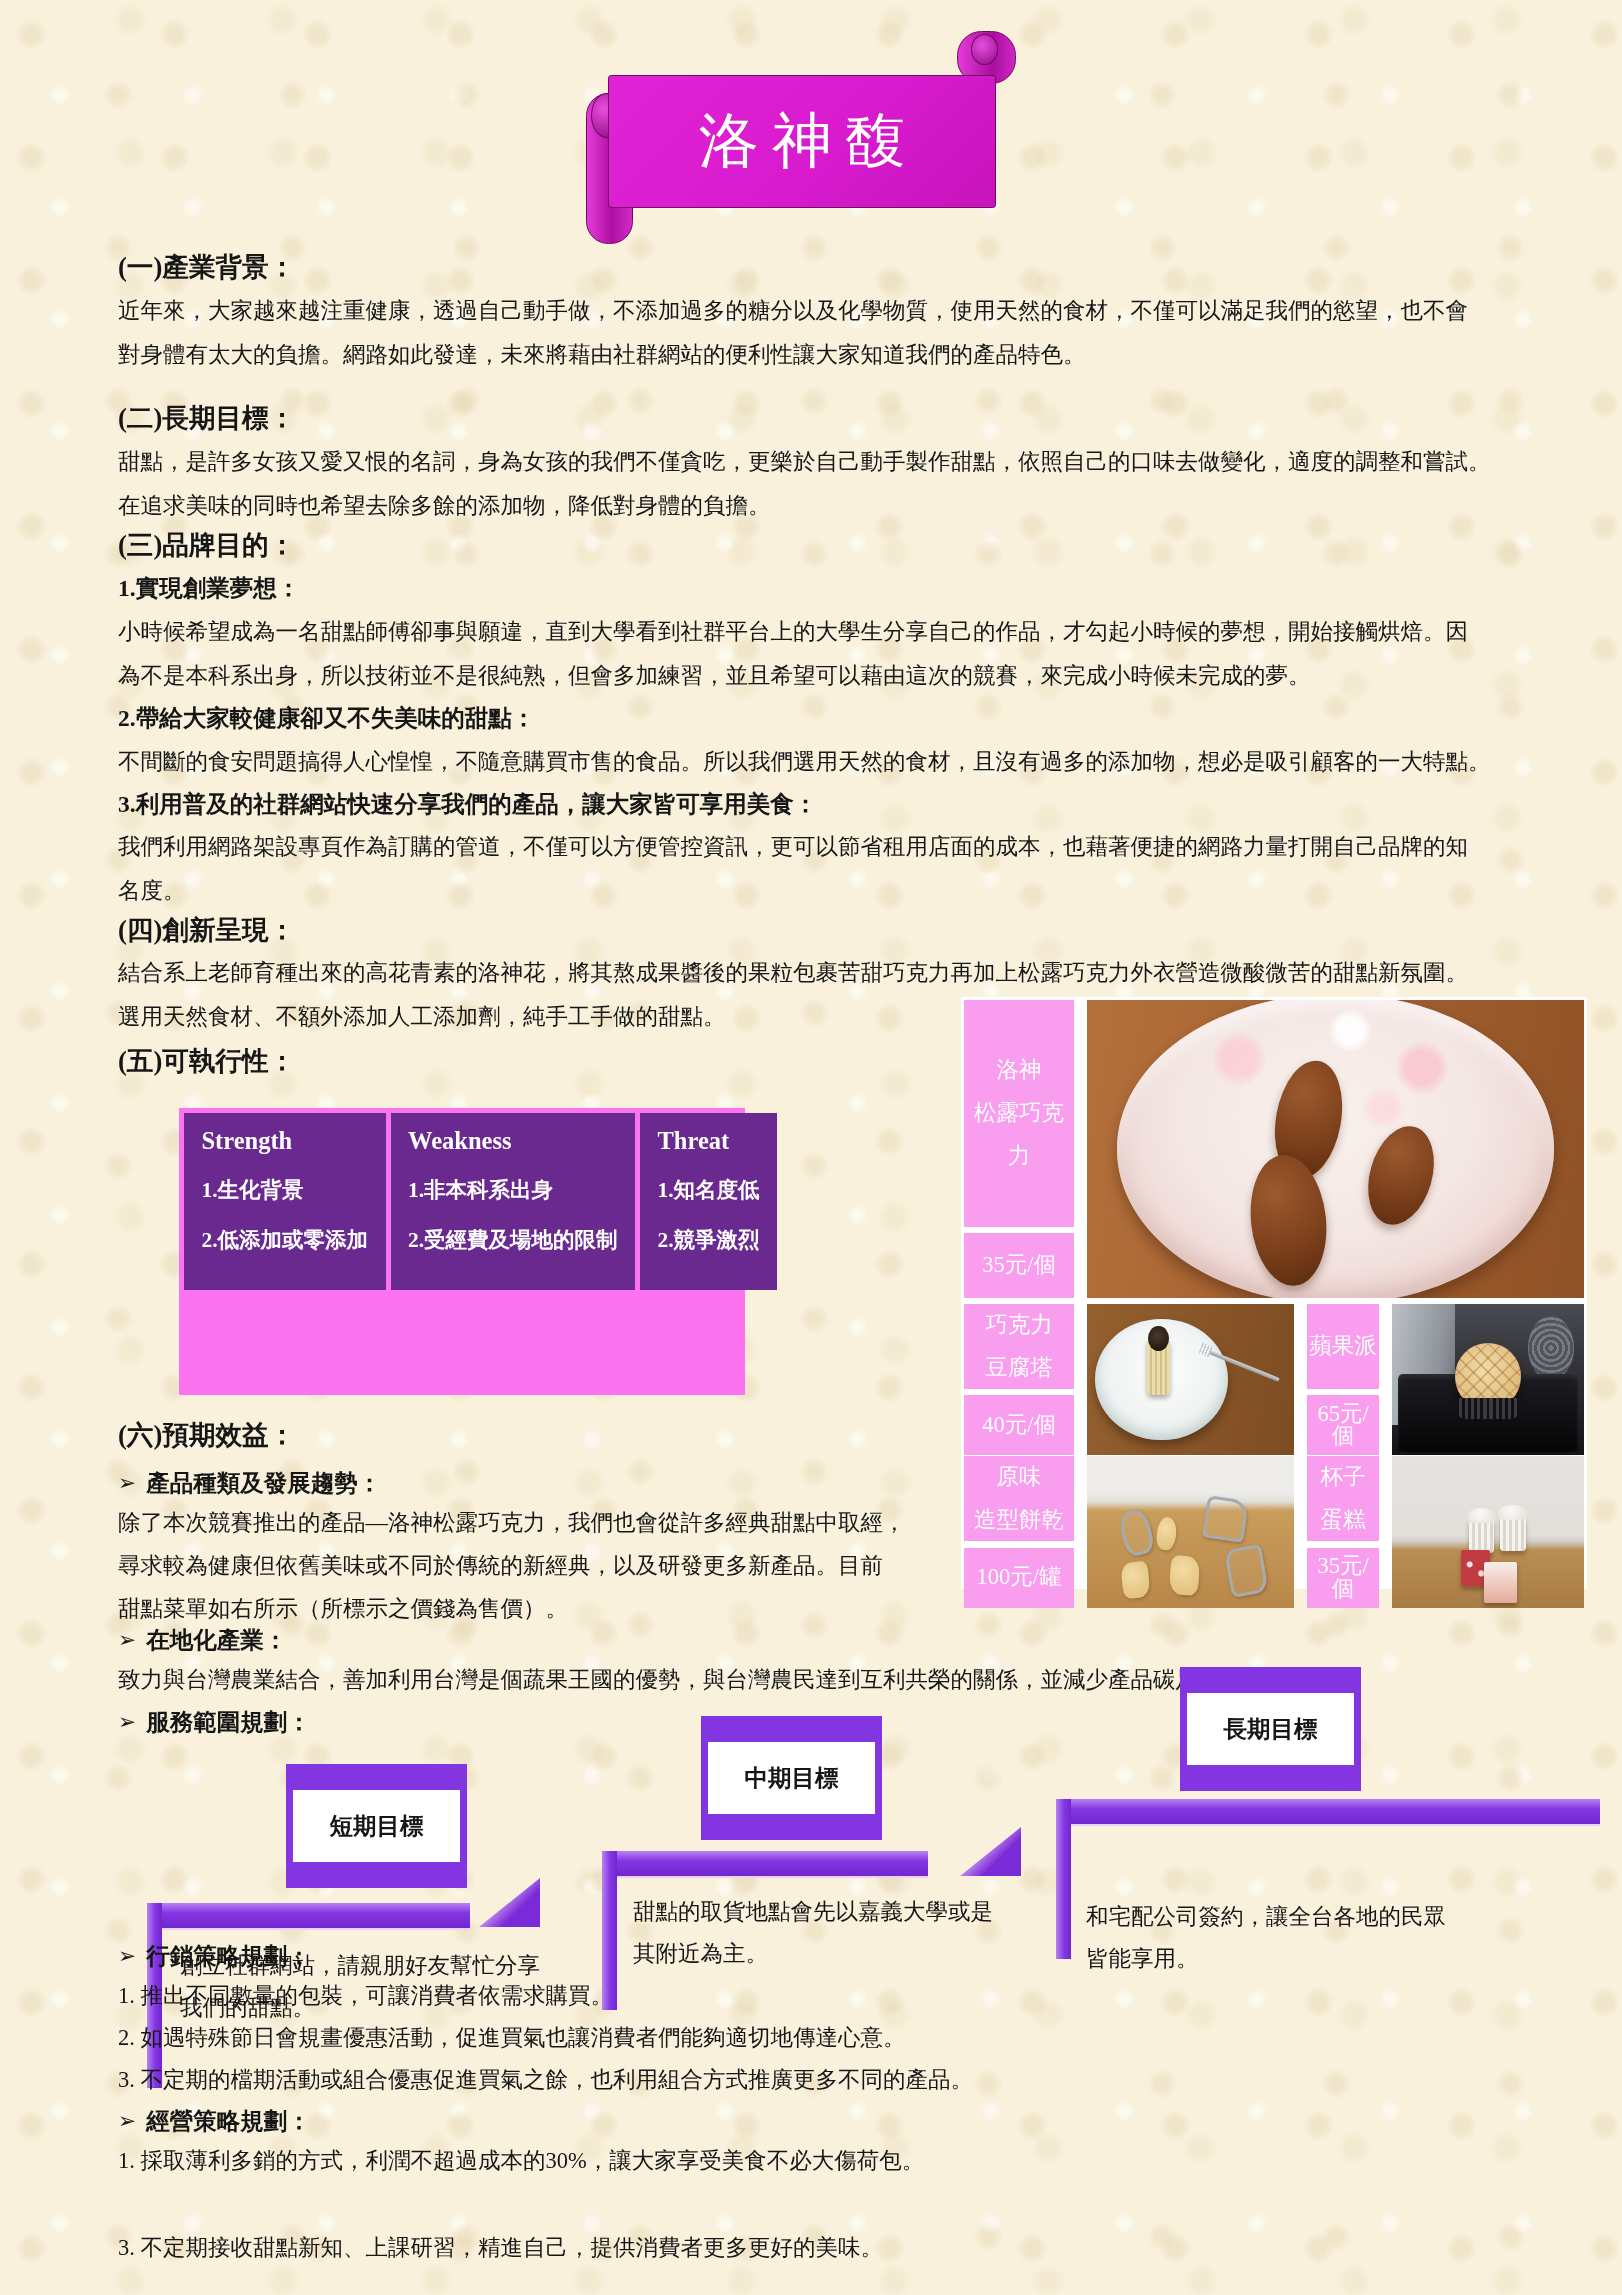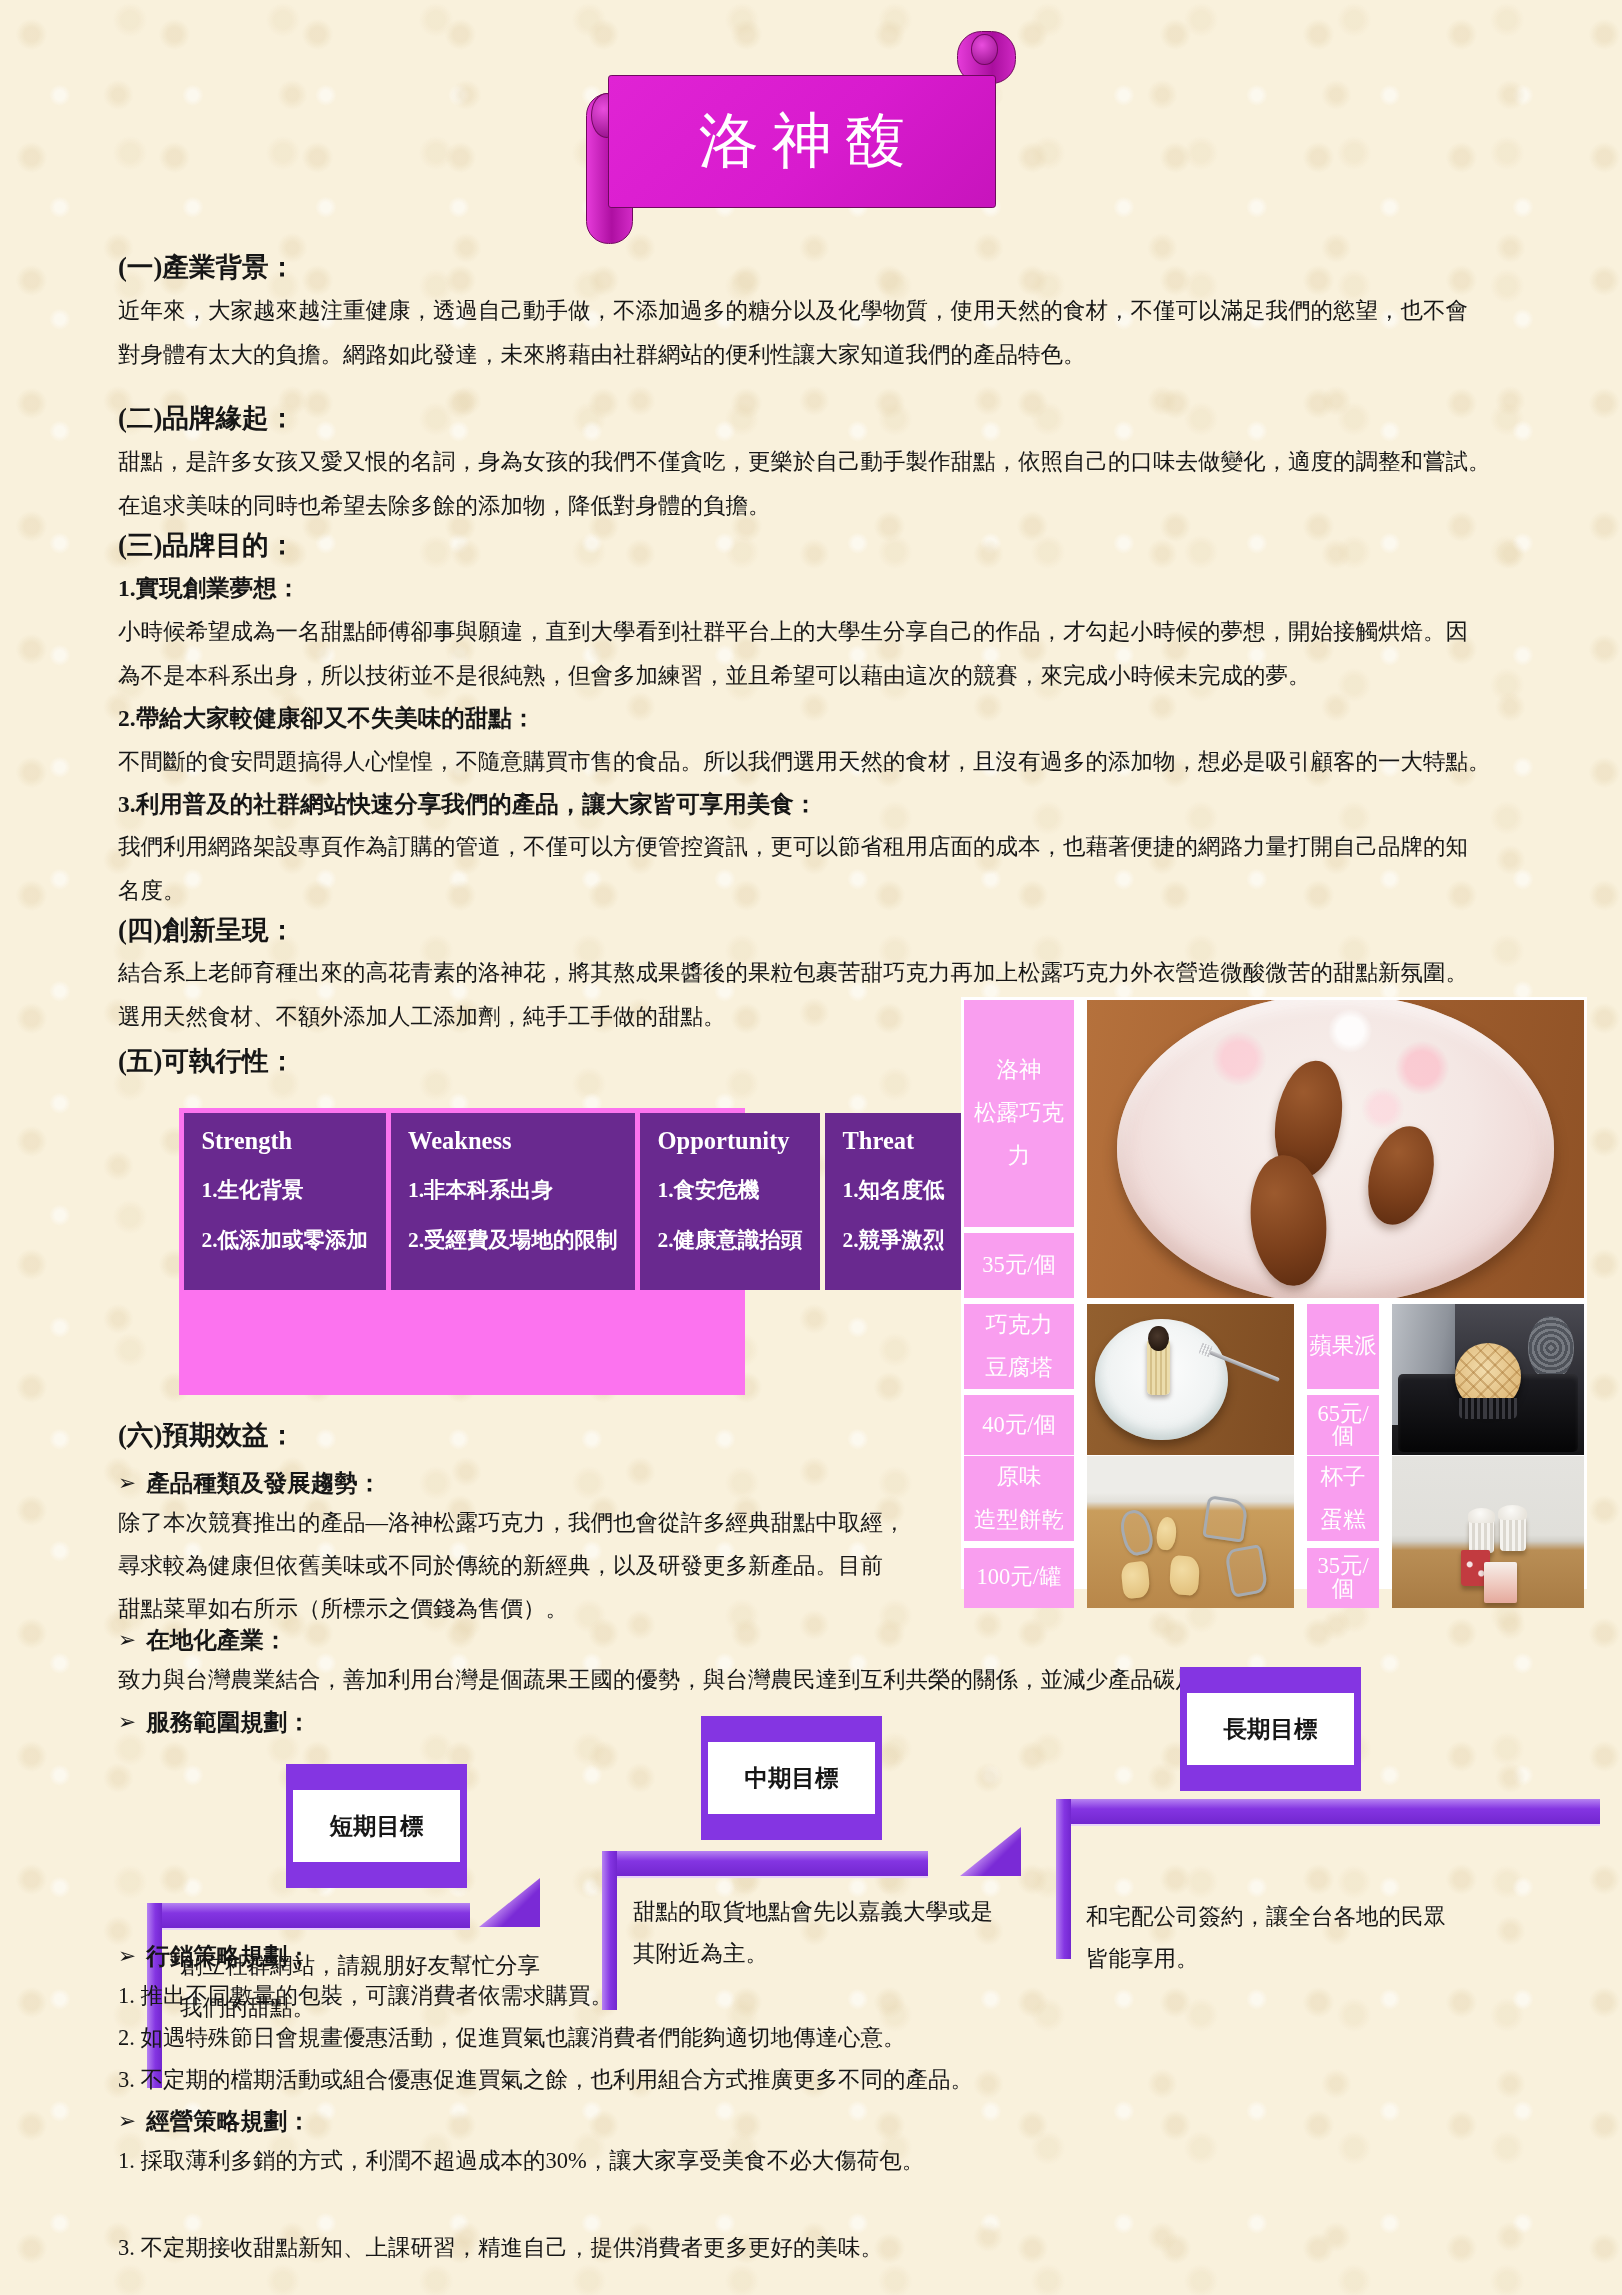--- a/index.html
+++ b/index.html
@@ -211,21 +211,21 @@
   <div class="banner-roll-left"></div>
   <div class="banner-curl-top"></div>
   <div class="banner-face">
     <span class="banner-title">洛神馥</span>
   </div>
 
   <div class="abs h1" style="left:118px; top:254px;">(一)產業背景：</div>
   <div class="abs body" style="left:118px; top:289px;">近年來，大家越來越注重健康，透過自己動手做，不添加過多的糖分以及化學物質，使用天然的食材，不僅可以滿足我們的慾望，也不會
 對身體有太大的負擔。網路如此發達，未來將藉由社群網站的便利性讓大家知道我們的產品特色。</div>
 
-  <div class="abs h1" style="left:118px; top:405px;">(二)品牌緣起：</div>
+  <div class="abs h1" style="left:118px; top:405px;">(二)長期目標：</div>
   <div class="abs body" style="left:118px; top:440px;">甜點，是許多女孩又愛又恨的名詞，身為女孩的我們不僅貪吃，更樂於自己動手製作甜點，依照自己的口味去做變化，適度的調整和嘗試。
 在追求美味的同時也希望去除多餘的添加物，降低對身體的負擔。</div>
 
   <div class="abs h1" style="left:118px; top:532px;">(三)品牌目的：</div>
   <div class="abs sub" style="left:118px; top:577px;">1.實現創業夢想：</div>
   <div class="abs body" style="left:118px; top:610px;">小時候希望成為一名甜點師傅卻事與願違，直到大學看到社群平台上的大學生分享自己的作品，才勾起小時候的夢想，開始接觸烘焙。因
 為不是本科系出身，所以技術並不是很純熟，但會多加練習，並且希望可以藉由這次的競賽，來完成小時候未完成的夢。</div>
   <div class="abs sub" style="left:118px; top:707px;">2.帶給大家較健康卻又不失美味的甜點：</div>
   <div class="abs body" style="left:118px; top:740px;">不間斷的食安問題搞得人心惶惶，不隨意購買市售的食品。所以我們選用天然的食材，且沒有過多的添加物，想必是吸引顧客的一大特點。</div>
   <div class="abs sub" style="left:118px; top:793px;">3.利用普及的社群網站快速分享我們的產品，讓大家皆可享用美食：</div>
@@ -243,25 +243,20 @@
       <div class="swot-title">Strength</div>
       <div class="swot-item">1.生化背景</div>
       <div class="swot-item">2.低添加或零添加</div>
     </div>
     <div class="swot-cell">
       <div class="swot-title">Weakness</div>
       <div class="swot-item">1.非本科系出身</div>
       <div class="swot-item">2.受經費及場地的限制</div>
     </div>
     <div class="swot-cell">
-      <div class="swot-title">Opportunity</div>
-      <div class="swot-item">1.食安危機</div>
-      <div class="swot-item">2.健康意識抬頭</div>
-    </div>
-    <div class="swot-cell">
       <div class="swot-title">Threat</div>
       <div class="swot-item">1.知名度低</div>
       <div class="swot-item">2.競爭激烈</div>
     </div>
   </div>
 
   <div class="abs menu">
     <div class="menu-row row1">
       <div class="label-col">
         <div class="pinkcell namecell">洛神

